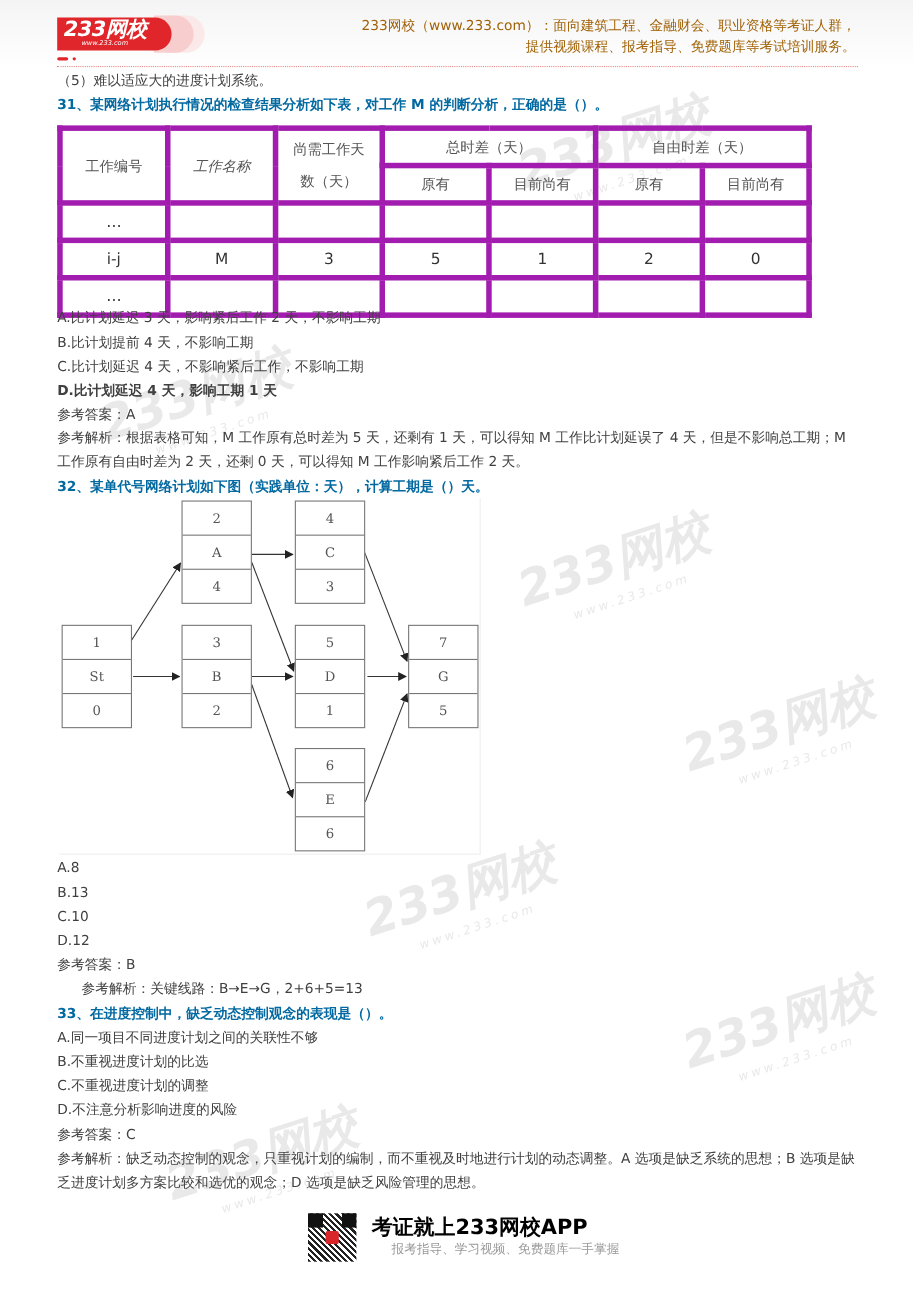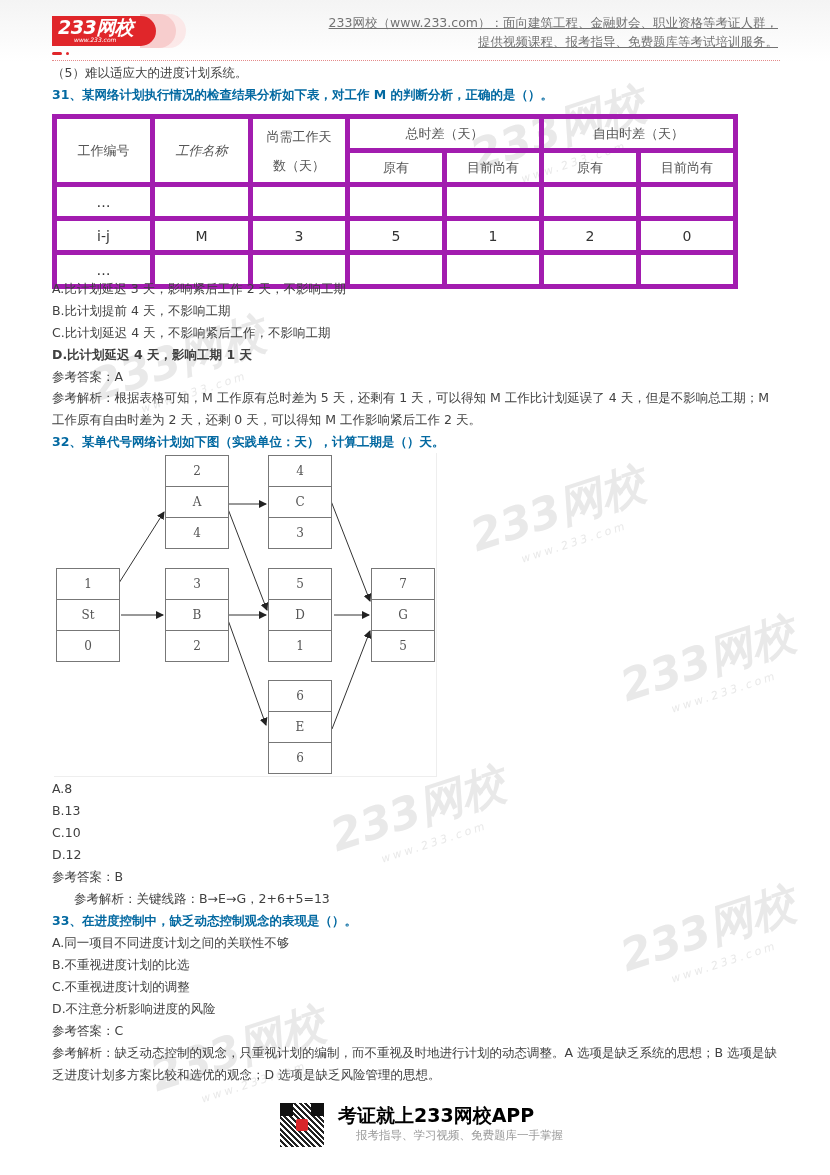--- a/index.html
+++ b/index.html
@@ -26,21 +26,21 @@
   .logo-url {
     position:absolute; left:22px; top:20px; color:#fff; font-style:italic; font-size:6px; line-height:8px;
   }
   .logo-dash { position:absolute; left:52px; top:52px; width:10px; height:3px; background:#e0262a; border-radius:2px; }
   .logo-dot { position:absolute; left:66px; top:52px; width:3px; height:3px; background:#e0262a; border-radius:50%; }
   .hdr-line {
     position:absolute; left:52px; top:60px; width:728px; height:0;
     border-top:1px dotted #e58b8b;
   }
   .hdr-text {
-    position:absolute; right:52px; text-align:right; font-size:12.5px; color:#737373; line-height:19px;text-decoration:underline;
+    position:absolute; right:52px; text-align:right; font-size:12.5px; color:#a16207; line-height:19px;
   }
   
   .line { position:absolute; left:52px; font-size:12.5px; line-height:20px; white-space:nowrap; color:#404040; }
   .bold { font-weight:bold; color:#0369a1; }
   .wrap { white-space:normal; width:730px; line-height:22px; }
   
   table.grid {
     position:absolute; left:52px; top:114px; border-collapse:collapse;
     font-size:13px; color:#555;
   }

